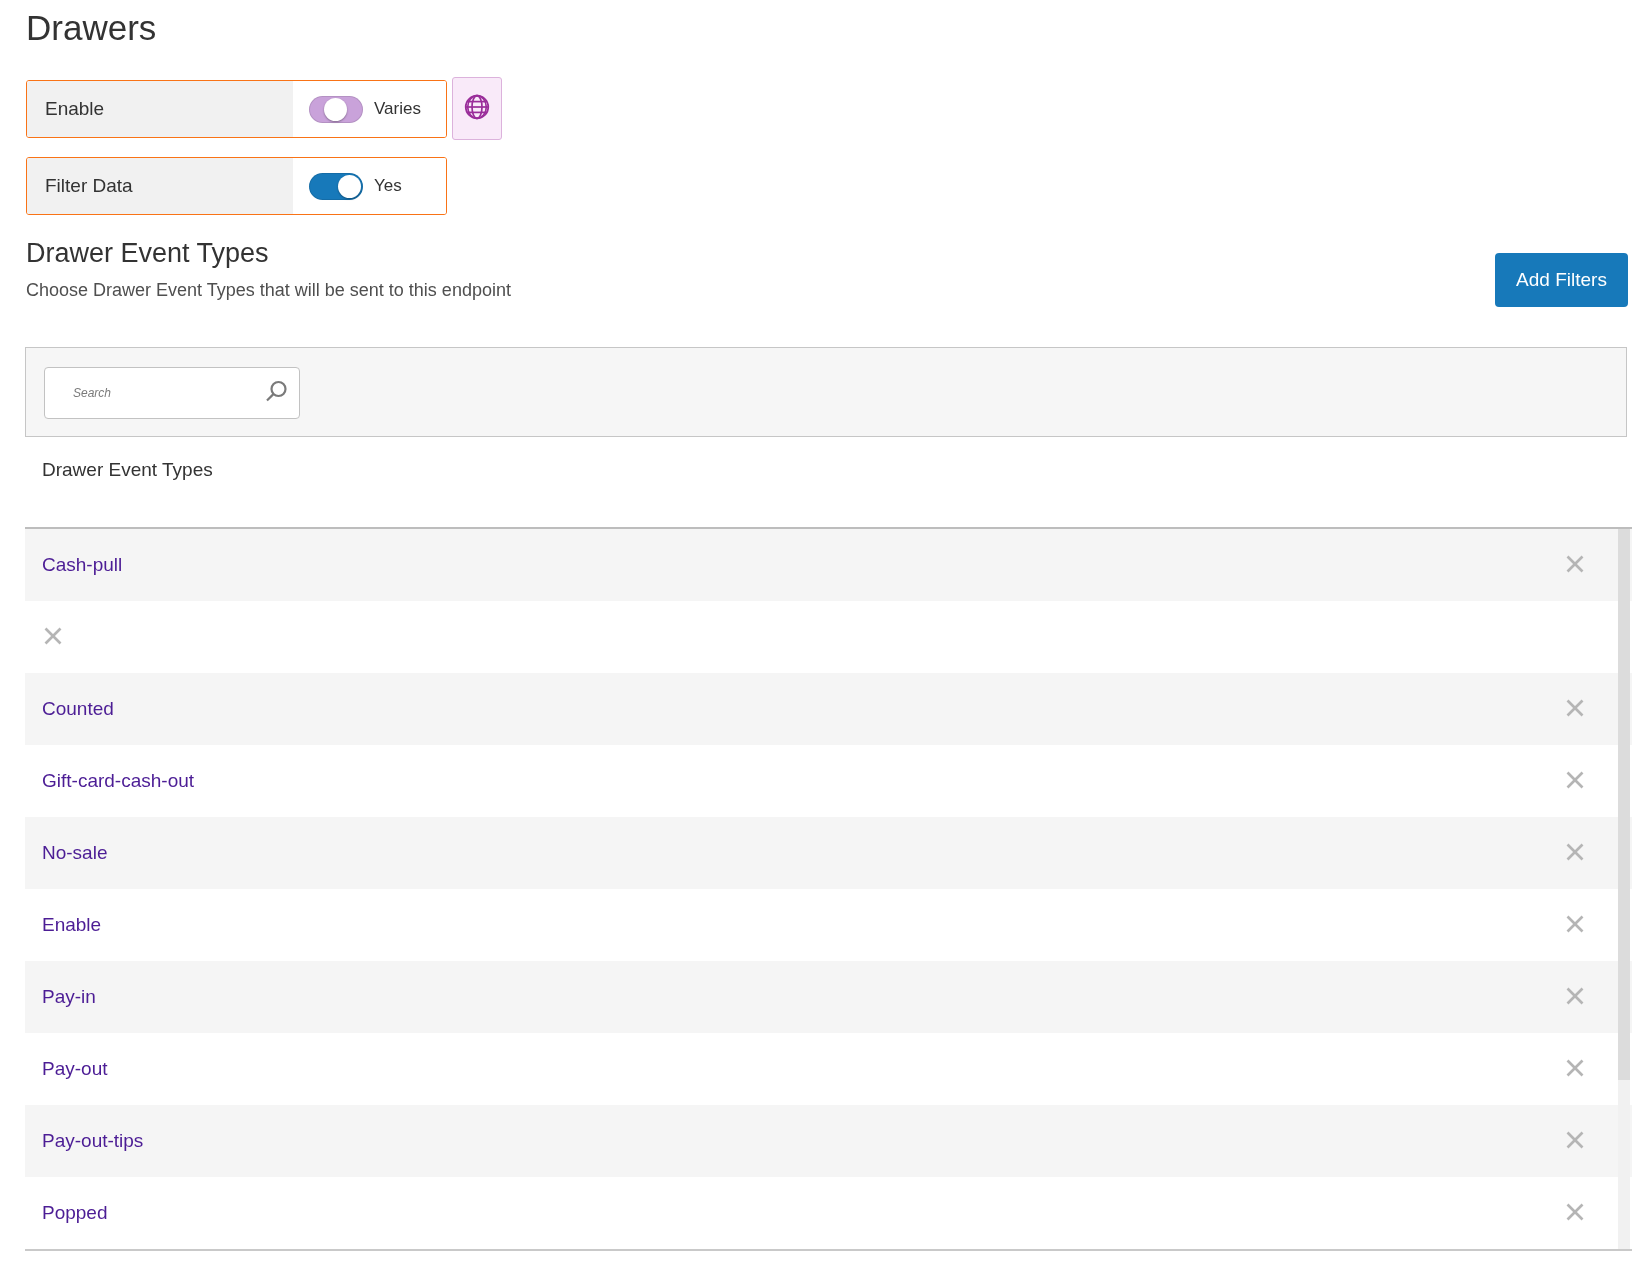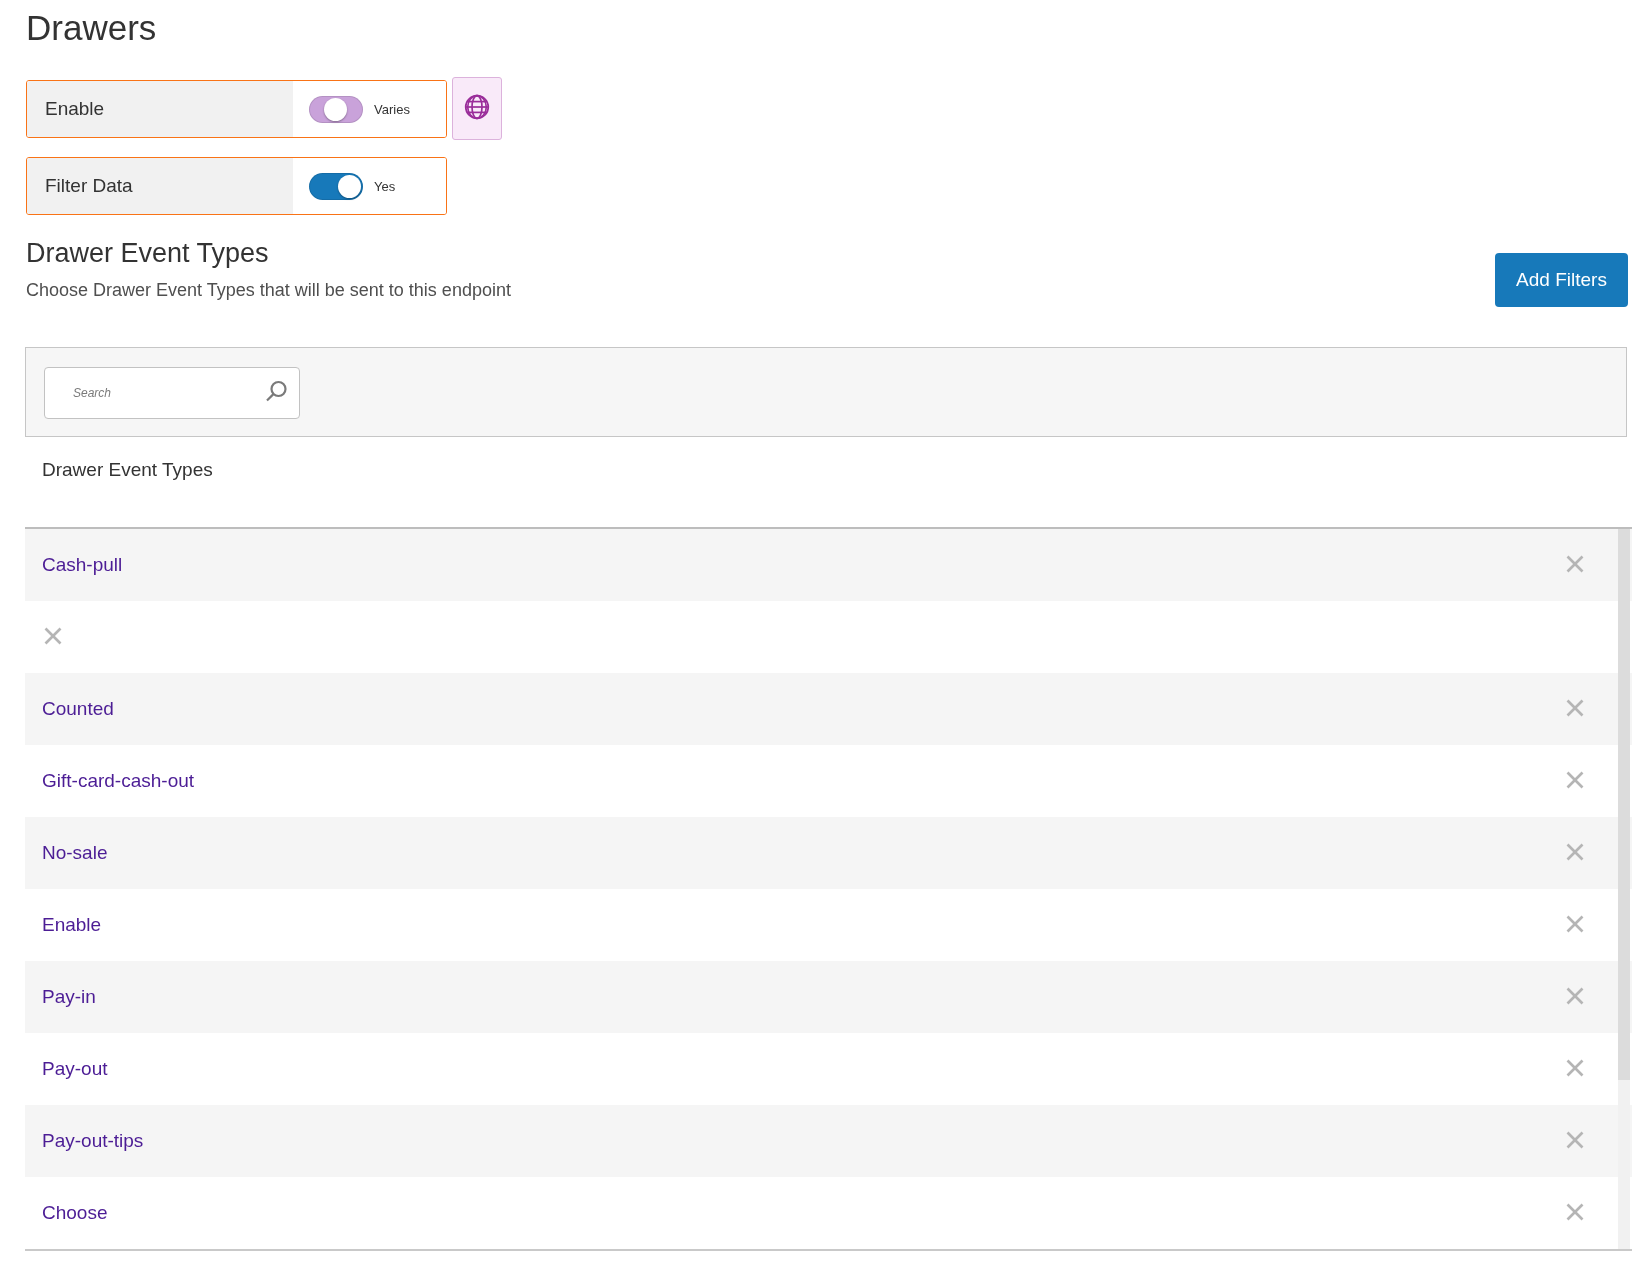--- a/index.html
+++ b/index.html
@@ -40,21 +40,21 @@
   }
   .toggle .knob {
     position:absolute; top:1px; width:23px; height:23px;
     background:#fff; border-radius:50%;
     box-shadow:0 1px 2px rgba(0,0,0,0.35);
   }
   .toggle.mixed { background:var(--toggle-mixed-purple,#c9a2da); }
   .toggle.mixed .knob { left:14px; }
   .toggle.on { background:var(--primary-blue,#1779ba); }
   .toggle.on .knob { left:28px; }
-  .toggle-state { font-size:13px; color:#333; }
+  .toggle-state { font-size:17px; color:#333; }
 
   
   .globe-btn {
     position:absolute; left:452px; top:77px; width:50px; height:63px;
     background:var(--globe-button-bg,#f9eaf9);
     border:1px solid #dcb2dc; border-radius:3px;
     display:flex; align-items:center; justify-content:center; cursor:pointer;
   }
 
   
@@ -294,21 +294,21 @@
       <span>
         <svg width="22" height="22" viewBox="0 0 22 22" stroke="#b5b5b5" stroke-width="2.6">
           <line x1="3.5" y1="3.5" x2="18.5" y2="18.5"></line>
           <line x1="18.5" y1="3.5" x2="3.5" y2="18.5"></line>
         </svg>
       </span>
     </button>
   </div>
 
   <div class="list-row">
-    <span class="row-label">Choose</span>
+    <span class="row-label">Popped</span>
     <button class="remove-btn">
       <span>
         <svg width="22" height="22" viewBox="0 0 22 22" stroke="#b5b5b5" stroke-width="2.6">
           <line x1="3.5" y1="3.5" x2="18.5" y2="18.5"></line>
           <line x1="18.5" y1="3.5" x2="3.5" y2="18.5"></line>
         </svg>
       </span>
     </button>
   </div>
 </div>

